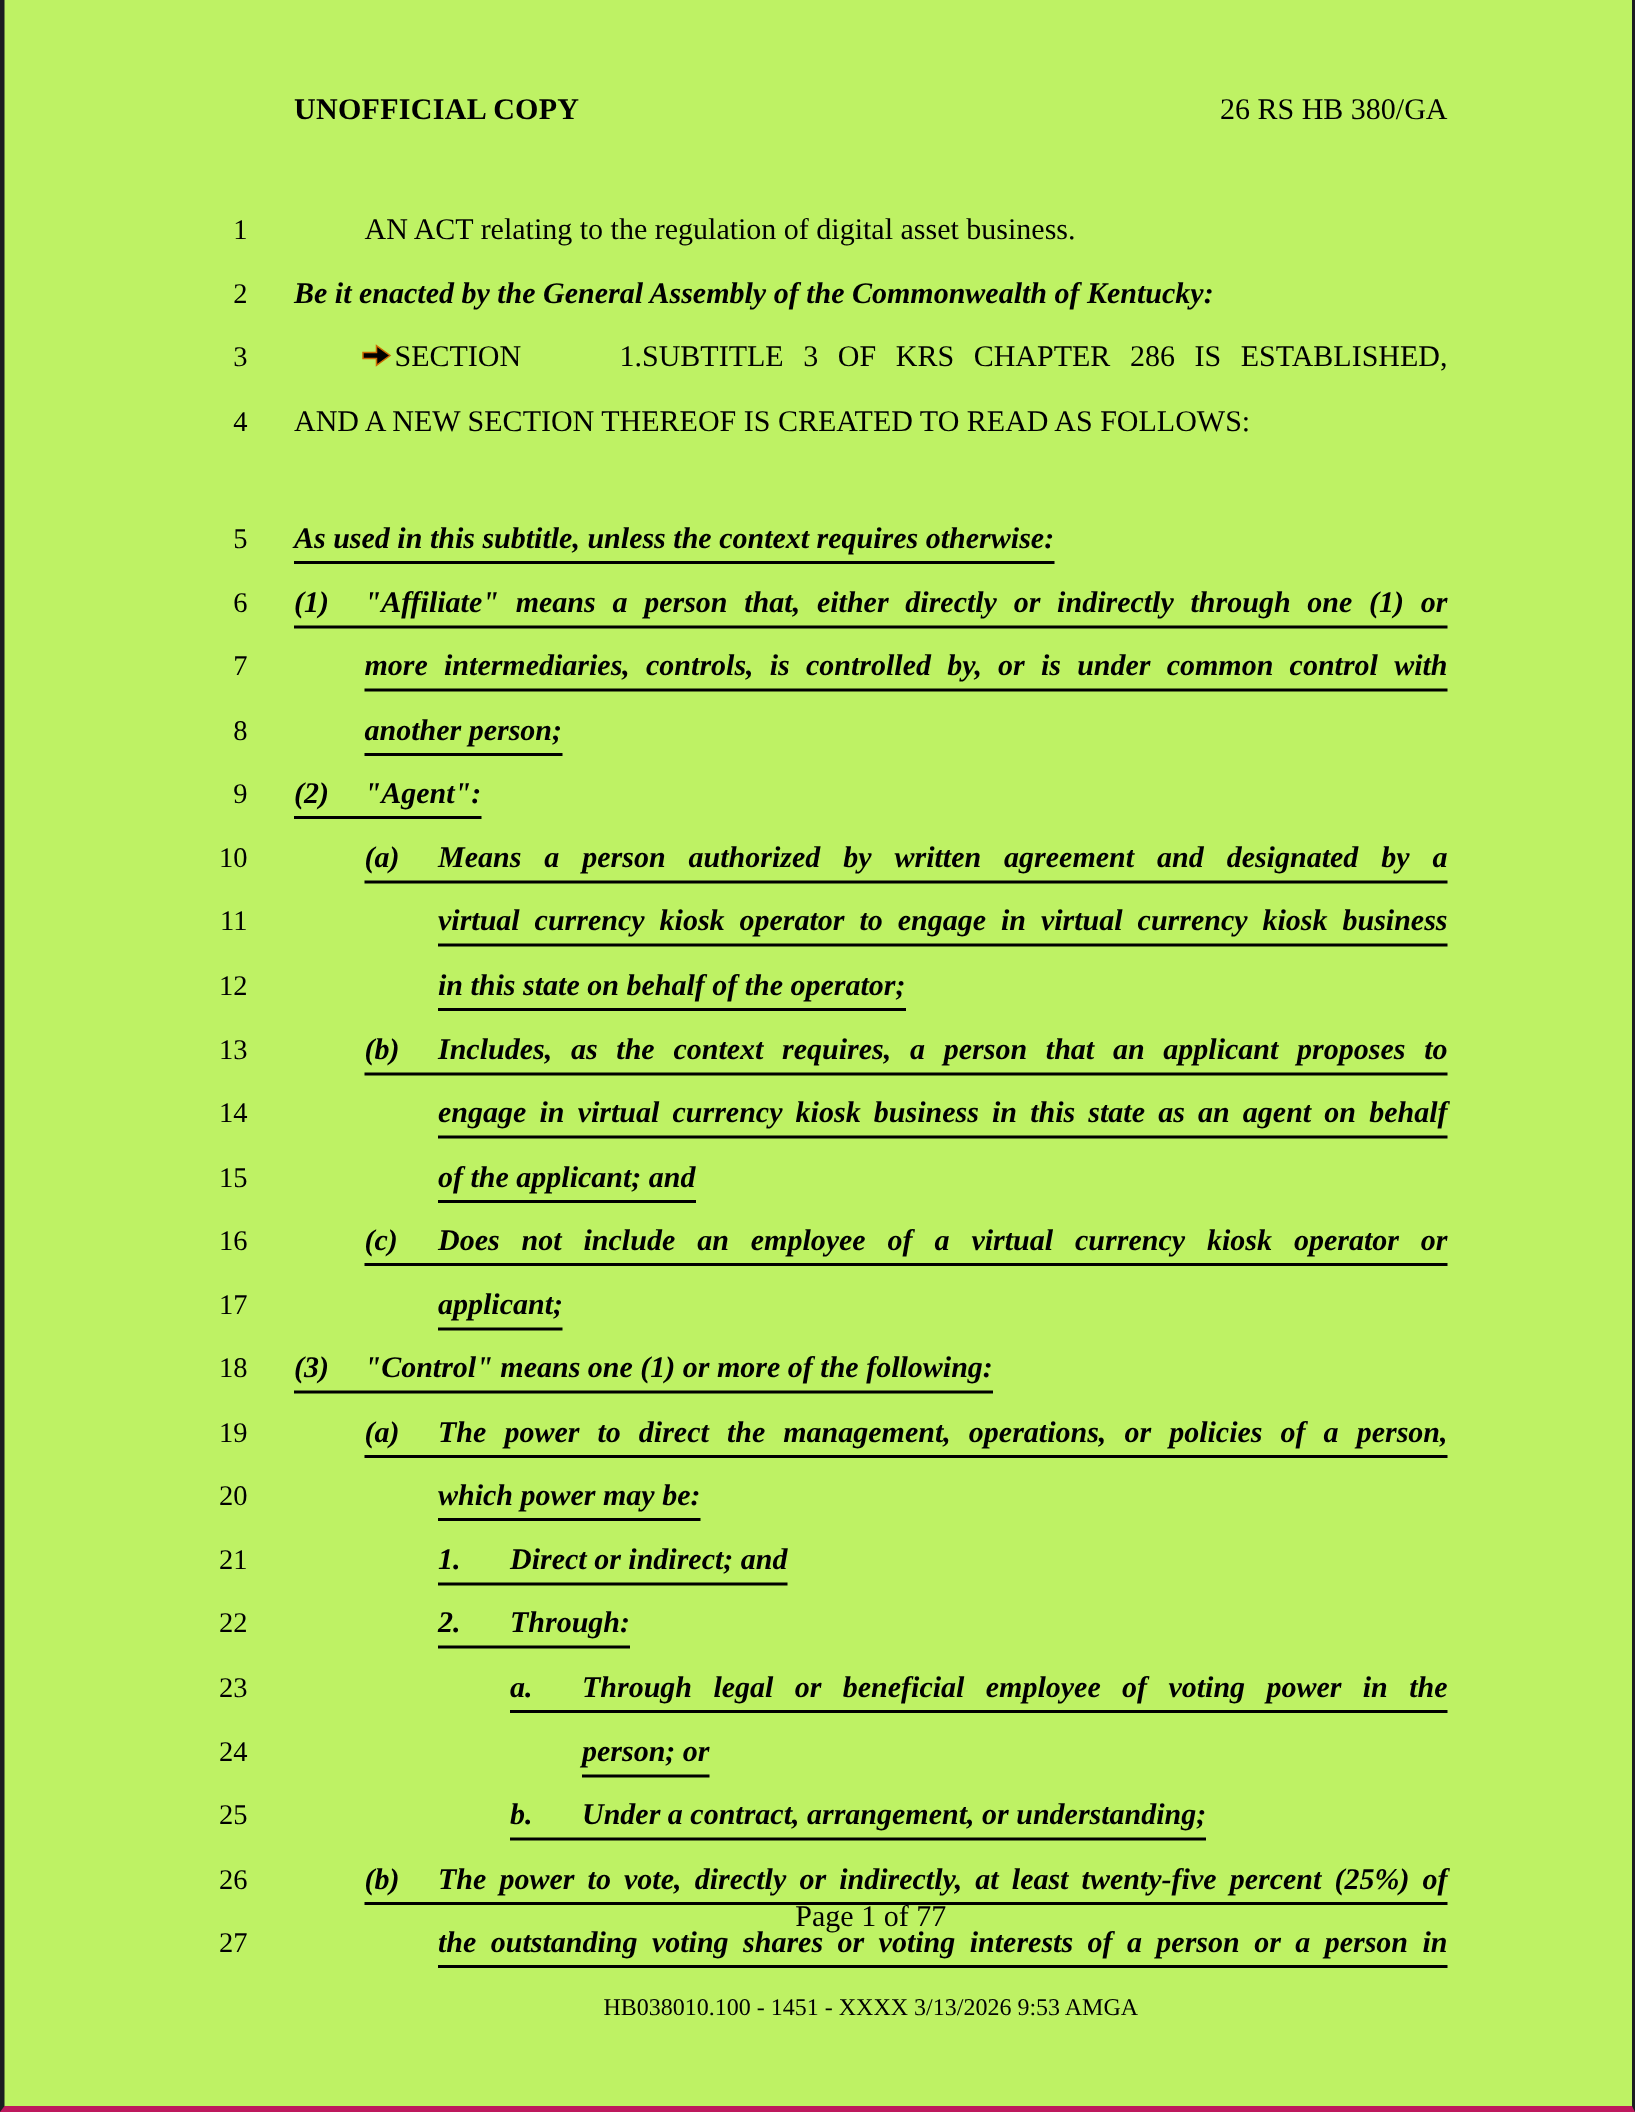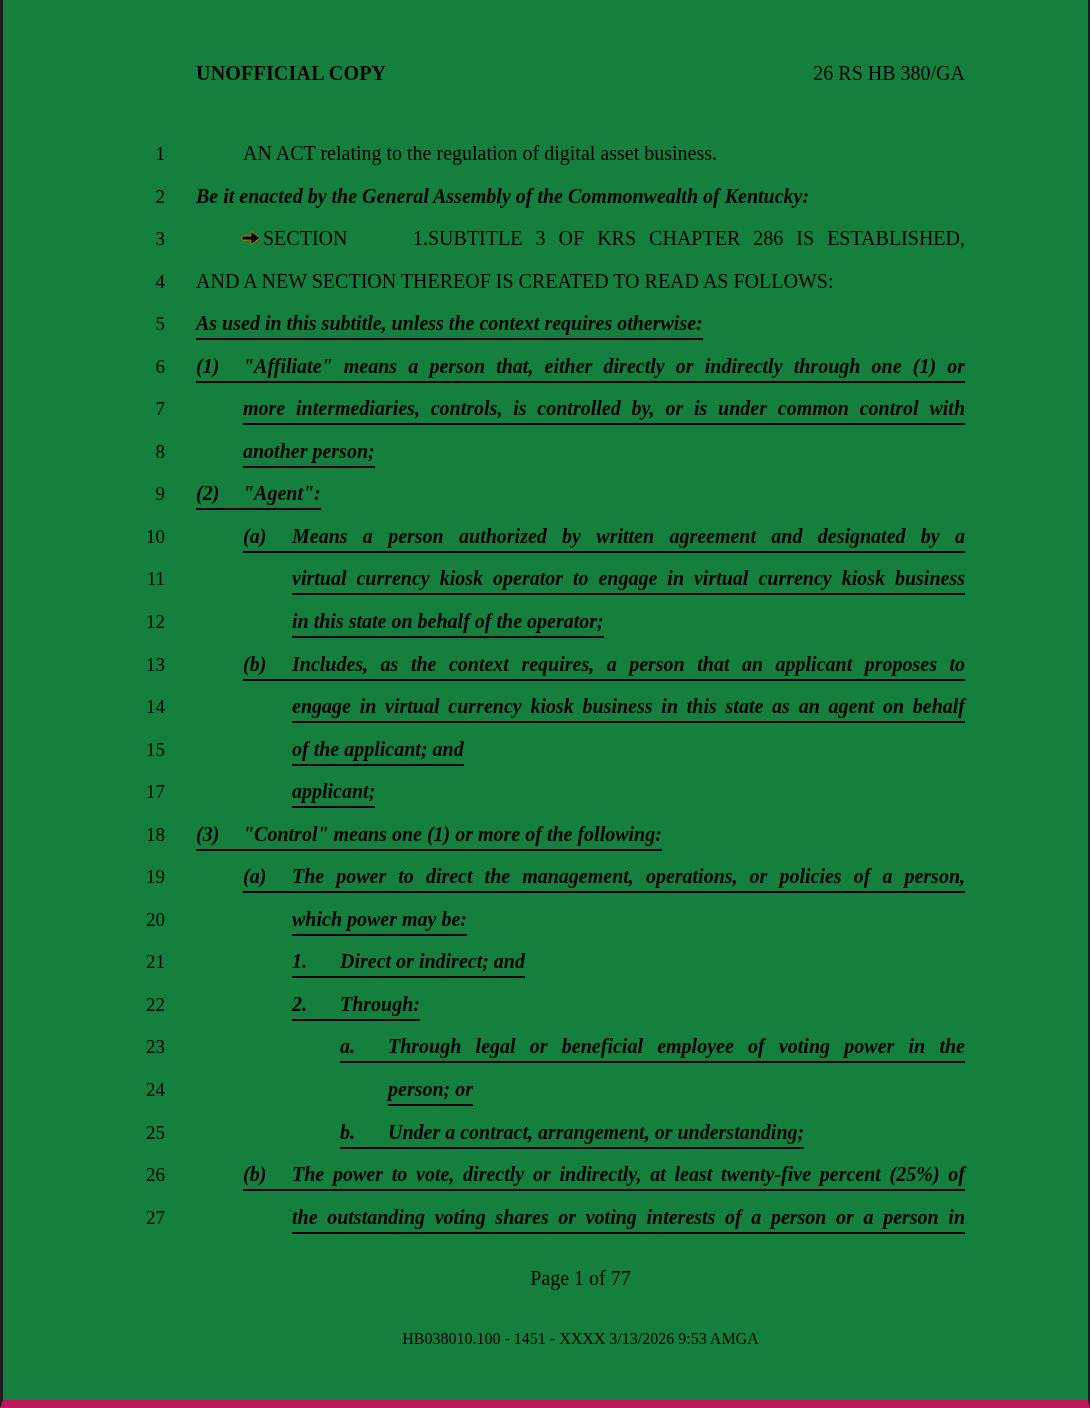--- a/index.html
+++ b/index.html
@@ -1,24 +1,24 @@
 <!DOCTYPE html>
 <html><head>
 <meta charset="utf-8">
 <style>
   html,body { margin:0; padding:0; background:#ffffff; }
   .page {
     position: relative;
     width: 1090px;
     height: 1408px;
     box-sizing: border-box;
-    background: #15803d;
+    background: #bef264;
     border-left: 3px solid #1b1d21;
     border-right: 2px solid #1b1d21;
-    border-bottom: 8px solid #be185d;
+    border-bottom: 4px solid #be185d;
     font-family: "Liberation Serif", "DejaVu Serif", serif;
     color: #000;
     overflow: hidden;
   }
   
   .hdr {
     position: absolute;
     left: 193px;
     width: 769px;
     top: 62px;
@@ -62,21 +62,21 @@
     text-align: justify;
     text-align-last: justify;
   }
   .seg.u {
     border-bottom: 2.5px solid #000;
     padding-bottom: 2px;
   }
   .marker { display: inline-block; }
   .s-normal { font-weight: normal; font-style: normal; }
   .s-bi   { font-weight: bold; font-style: italic; }
-  .s-bill { font-weight: bold; font-style: italic; }
+  .s-bill { font-weight: bold; font-style: italic; margin-top: 36px; }
 
   .arrow-svg { vertical-align: -2px; margin-right: 1px; }
 
   
   .ftr-page {
     position: absolute;
     left: 193px;
     width: 769px;
     top: 1267px;
     text-align: center;
@@ -174,20 +174,26 @@
         <div class="num">14</div>
         <div class="content s-bill" style="padding-left: 96px;">
           <span class="seg u just"><span>engage in virtual currency kiosk business in this state as an agent on behalf</span></span>
         </div>
       </div>
       <div class="row">
         <div class="num">15</div>
         <div class="content s-bill" style="padding-left: 96px;"><span class="seg u"><span>of the applicant; and</span></span></div>
       </div>
       <div class="row">
+        <div class="num">16</div>
+        <div class="content s-bill" style="padding-left: 47px;">
+          <span class="seg u just"><span class="marker" style="width: 49px;">(c)</span><span>Does not include an employee of a virtual currency kiosk operator or</span></span>
+        </div>
+      </div>
+      <div class="row">
         <div class="num">17</div>
         <div class="content s-bill" style="padding-left: 96px;"><span class="seg u"><span>applicant;</span></span></div>
       </div>
       <div class="row">
         <div class="num">18</div>
         <div class="content s-bill" style="padding-left: 0px;"><span class="seg u"><span class="marker" style="width: 47px;">(3)</span><span>"Control" means one (1) or more of the following:</span></span></div>
       </div>
       <div class="row">
         <div class="num">19</div>
         <div class="content s-bill" style="padding-left: 47px;">

